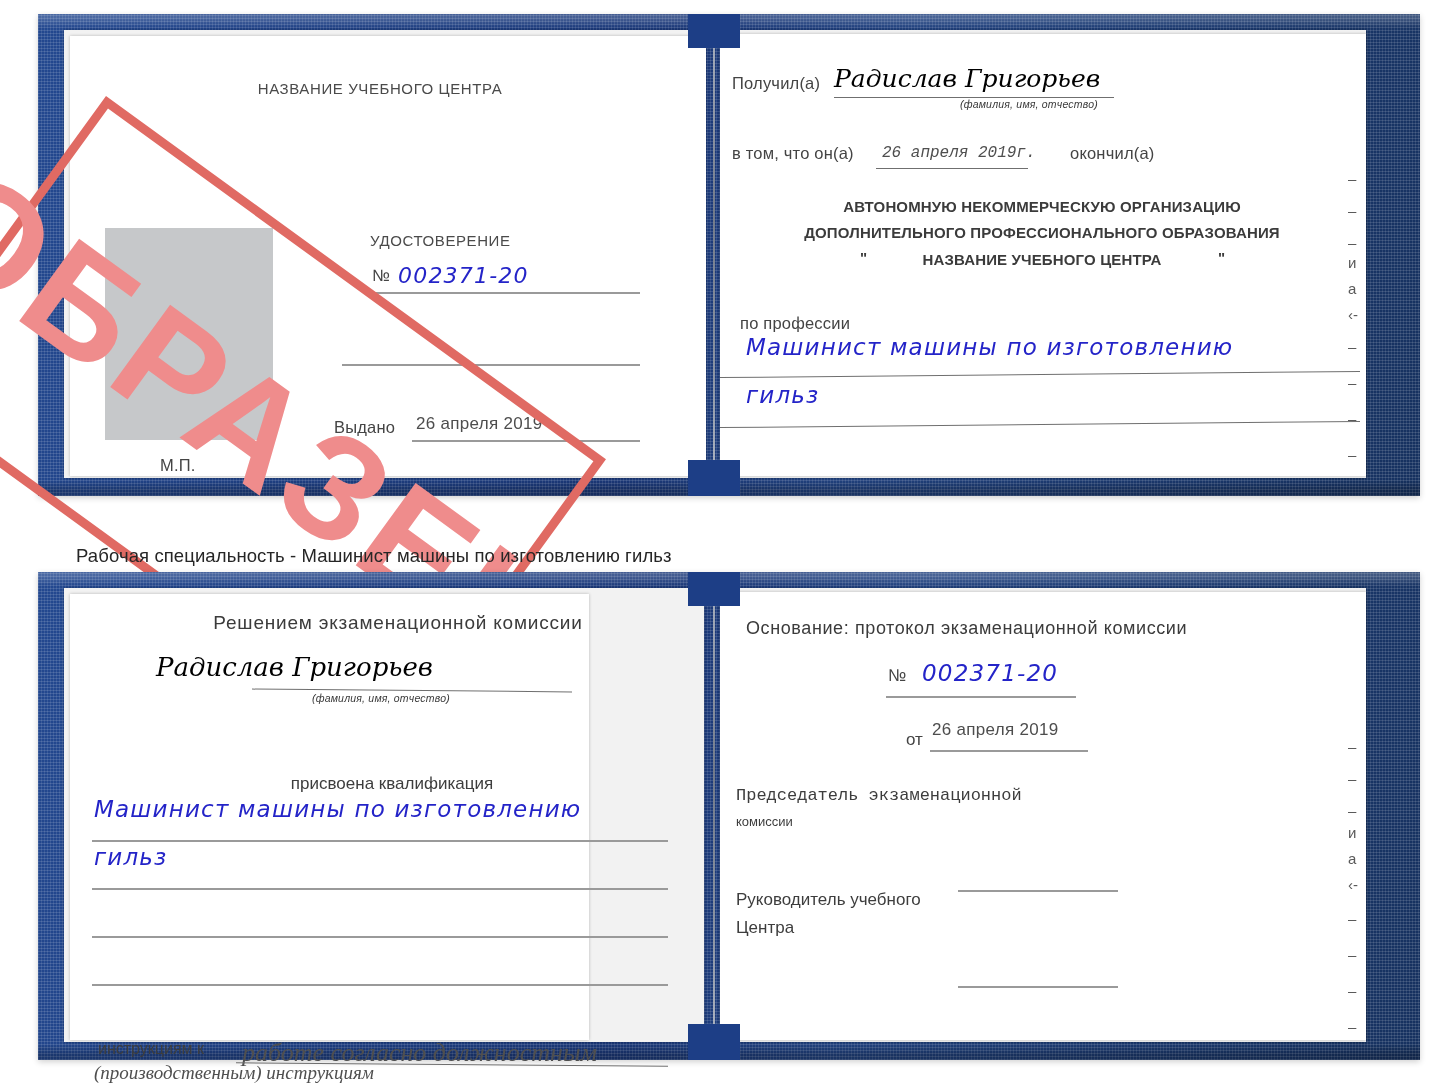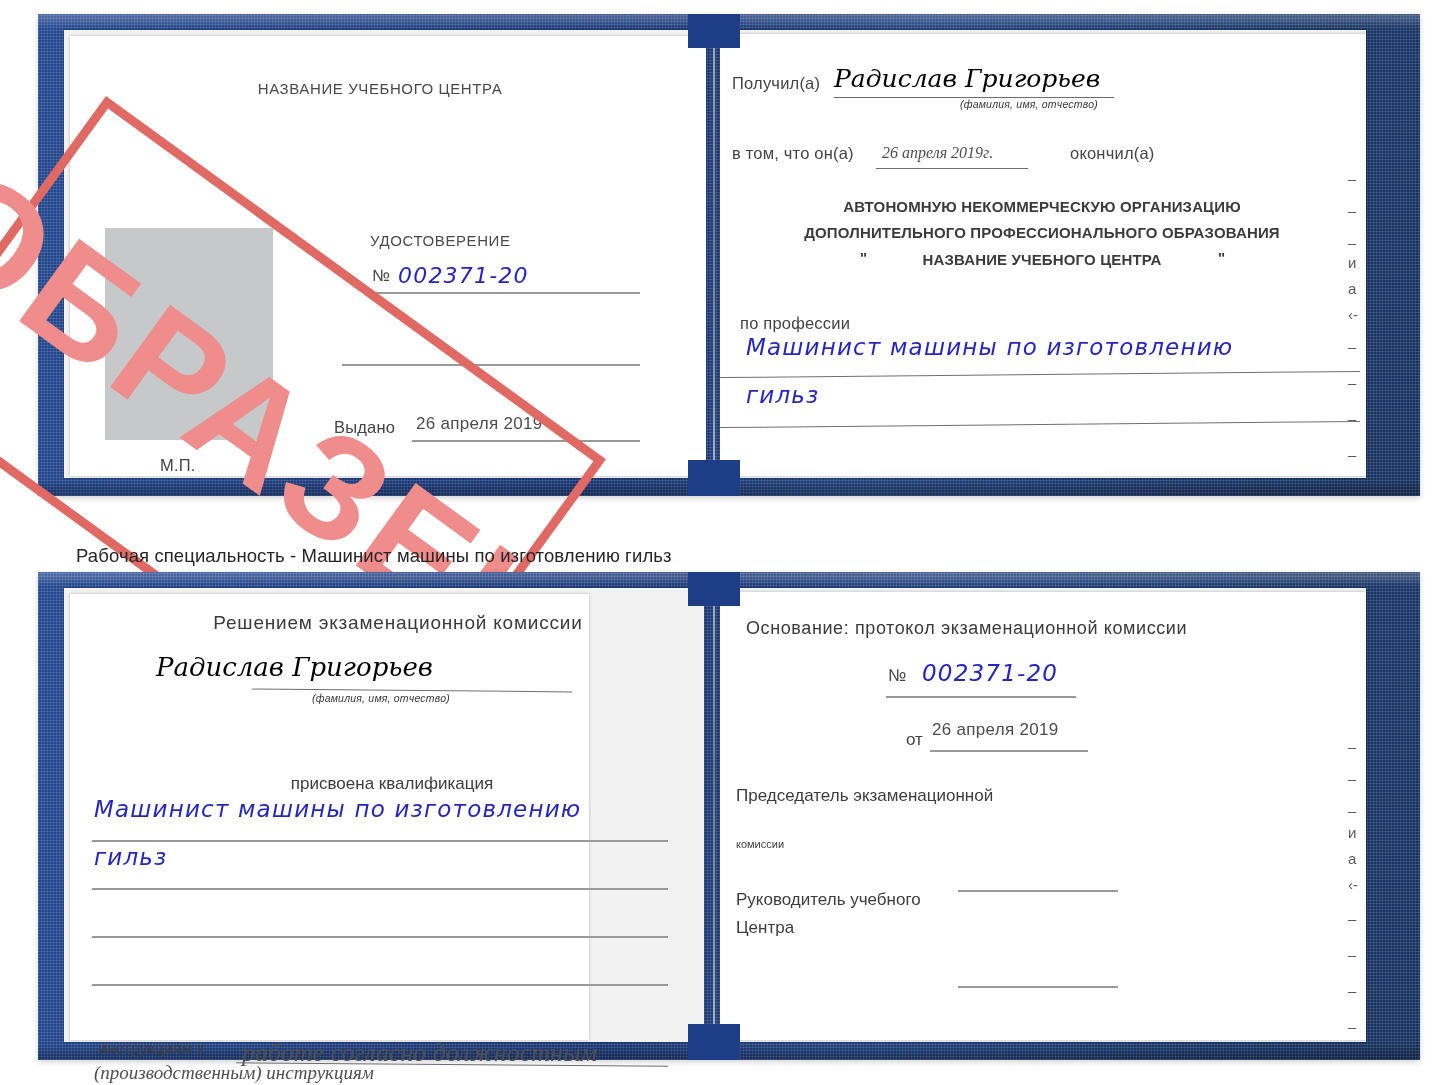--- a/index.html
+++ b/index.html
@@ -158,21 +158,21 @@
 </div>
 
 <div class="leaf" style="left:720px;top:34px;width:646px;height:442px;">
 
   <div class="t cap-lg" style="left:12px;top:40px;">Получил(а)</div>
   <div class="t ink-script" style="left:114px;top:30px;font-size:25px;">Радислав Григорьев</div>
   <div class="rule thin" style="left:114px;top:63px;width:280px;"></div>
   <div class="t small" style="left:240px;top:64px;">(фамилия, имя, отчество)</div>
 
   <div class="t cap-lg" style="left:12px;top:110px;">в том, что он(а)</div>
-  <div class="t typed-it" style="left:162px;top:110px;">26 апреля 2019г.</div>
+  <div class="t typed-it" style="left:162px;top:110px;font-family:Liberation Mono, monospace;">26 апреля 2019г.</div>
   <div class="rule thin" style="left:156px;top:134px;width:152px;"></div>
   <div class="t cap-lg" style="left:350px;top:110px;">окончил(а)</div>
 
   <div class="t org center" style="left:322px;top:190px;">ДОПОЛНИТЕЛЬНОГО ПРОФЕССИОНАЛЬНОГО ОБРАЗОВАНИЯ</div>
   <div class="t org center" style="left:322px;top:164px;">АВТОНОМНУЮ НЕКОММЕРЧЕСКУЮ ОРГАНИЗАЦИЮ</div>
   <div class="t org" style="left:140px;top:215px;">"</div>
   <div class="t org center" style="left:322px;top:217px;">НАЗВАНИЕ УЧЕБНОГО ЦЕНТРА</div>
   <div class="t org" style="left:498px;top:215px;">"</div>
 
   <div class="t cap-lg" style="left:20px;top:280px;">по профессии</div>
@@ -247,22 +247,22 @@
   <div class="t" style="left:26px;top:26px;font-size:18px;letter-spacing:.6px;color:#3b3b3b;text-align:center;">Основание: протокол экзаменационной комиссии</div>
 
   <div class="t" style="left:168px;top:74px;font-size:17px;color:#444;">№</div>
   <div class="t ink" style="left:202px;top:68px;font-size:23px;">002371-20</div>
   <div class="rule" style="left:166px;top:104px;width:190px;"></div>
 
   <div class="t" style="left:186px;top:138px;font-size:17px;color:#444;">от</div>
   <div class="t typed" style="left:212px;top:128px;">26 апреля 2019</div>
   <div class="rule" style="left:210px;top:158px;width:158px;"></div>
 
-  <div class="t" style="left:16px;top:194px;font-size:17px;color:#3d3d3d;">Председатель экзаменационной</div>
-  <div class="t" style="left:16px;top:222px;font-size:11px;color:#3d3d3d;margin-top:24px;">комиссии</div>
+  <div class="t" style="left:16px;top:194px;font-size:17px;color:#3d3d3d;font-family:Liberation Mono, monospace;">Председатель экзаменационной</div>
+  <div class="t" style="left:16px;top:222px;font-size:13px;color:#3d3d3d;">комиссии</div>
   <div class="rule" style="left:238px;top:298px;width:160px;"></div>
 
   <div class="t" style="left:16px;top:298px;font-size:17px;color:#3d3d3d;">Руководитель учебного</div>
   <div class="t" style="left:16px;top:326px;font-size:17px;color:#3d3d3d;">Центра</div>
   <div class="rule" style="left:238px;top:394px;width:160px;"></div>
 </div>
 
 <div class="spine" style="left:713px;top:594px;height:446px;"></div>
 <div class="strap" style="left:688px;top:572px;width:52px;height:34px;"></div>
 <div class="strap" style="left:688px;top:1024px;width:52px;height:36px;"></div>

